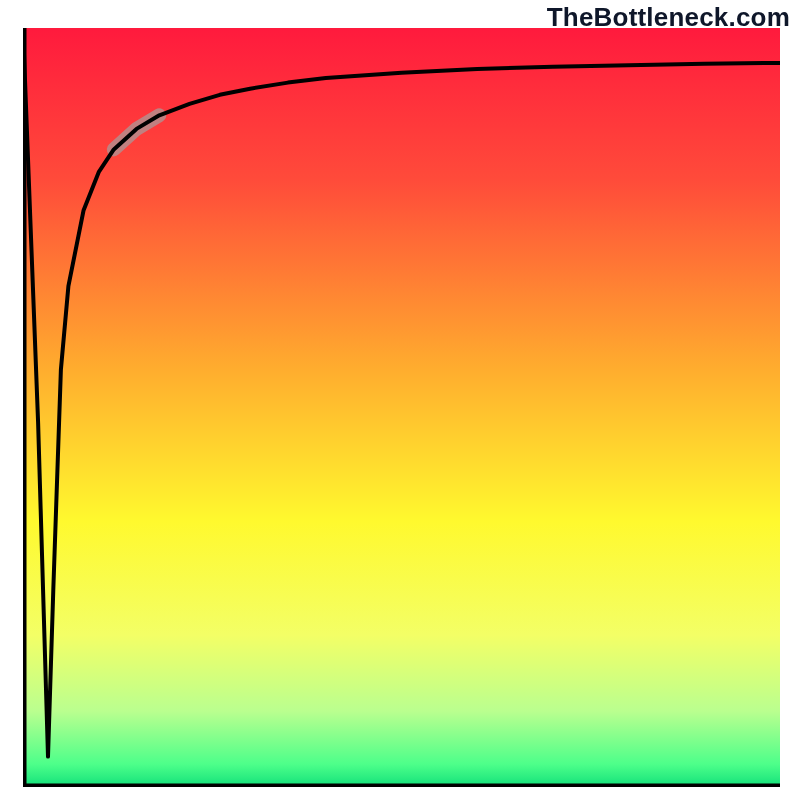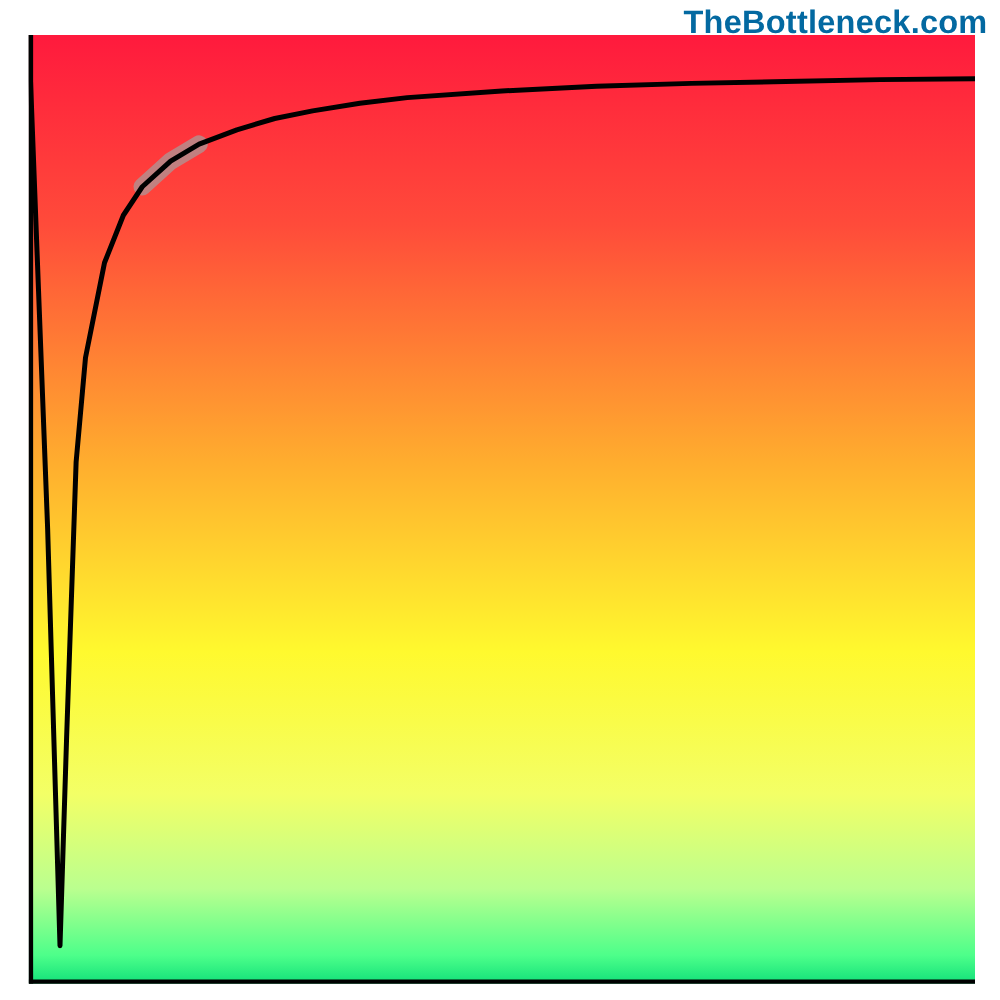--- a/index.html
+++ b/index.html
@@ -15,21 +15,21 @@
     position: relative;
     width: 800px;
     height: 800px;
   }
   .watermark {
     position: absolute;
     top: 2px;
     right: 10px;
     font-size: 26px;
     font-weight: 600;
-    color: #0369a1;
+    color: #0f172a;
     letter-spacing: 0.2px;
     user-select: none;
   }
   .plot-frame {
     position: absolute;
     left: 23px;
     top: 28px;
     width: 757px;
     height: 759px;
   }

